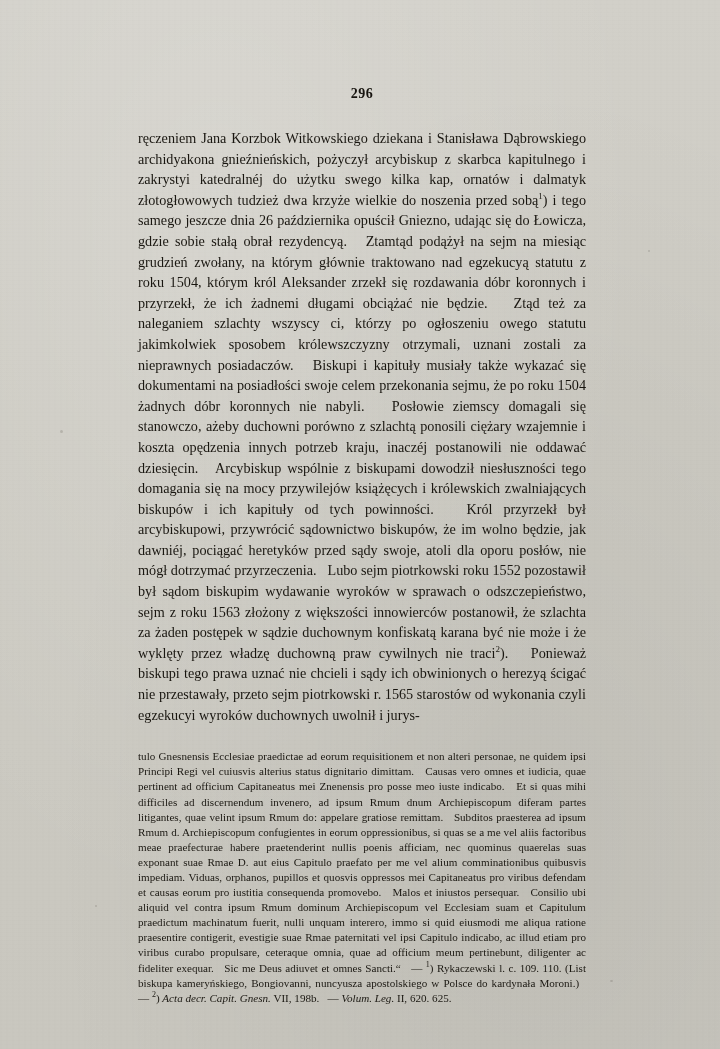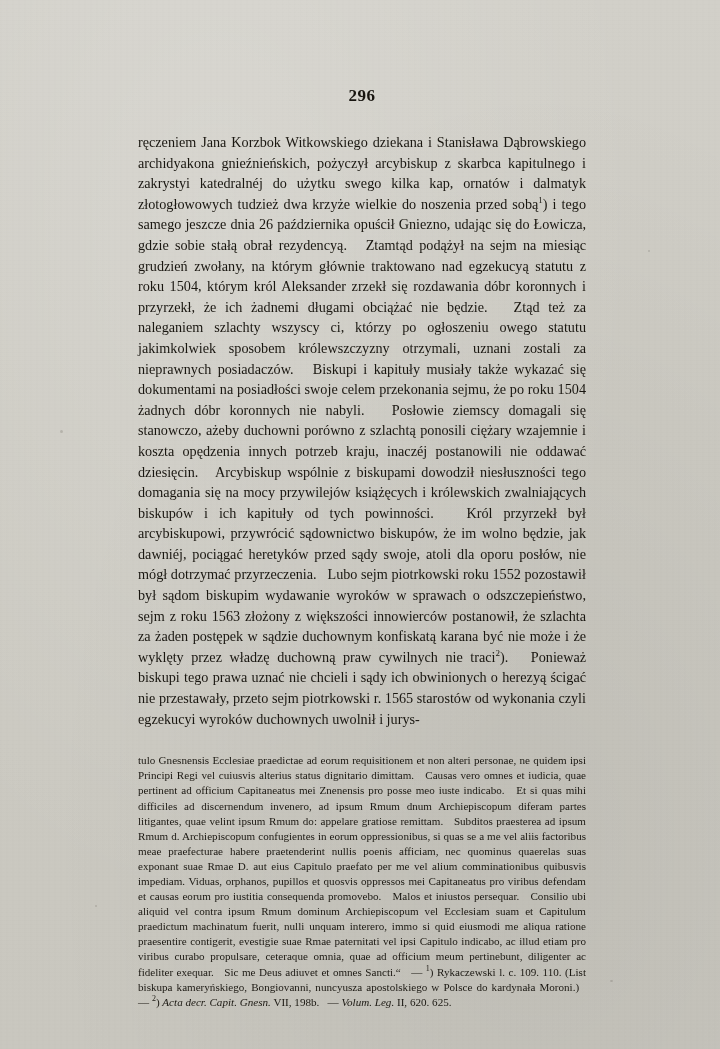--- a/index.html
+++ b/index.html
@@ -34,21 +34,21 @@
   }
   .content {
     position: absolute;
     left: 138px;
     top: 86px;
     width: 448px;
   }
   .folio {
     text-align: center;
     font-weight: bold;
-    font-size: 17px;
+    font-size: 14px;
     letter-spacing: .5px;
     margin-bottom: 26px;
     color: #17140f;
   }
   .body-text {
     font-size: 14.2px;
     line-height: 20.6px;
     text-align: justify;
     text-justify: inter-word;
     color: #191610;

